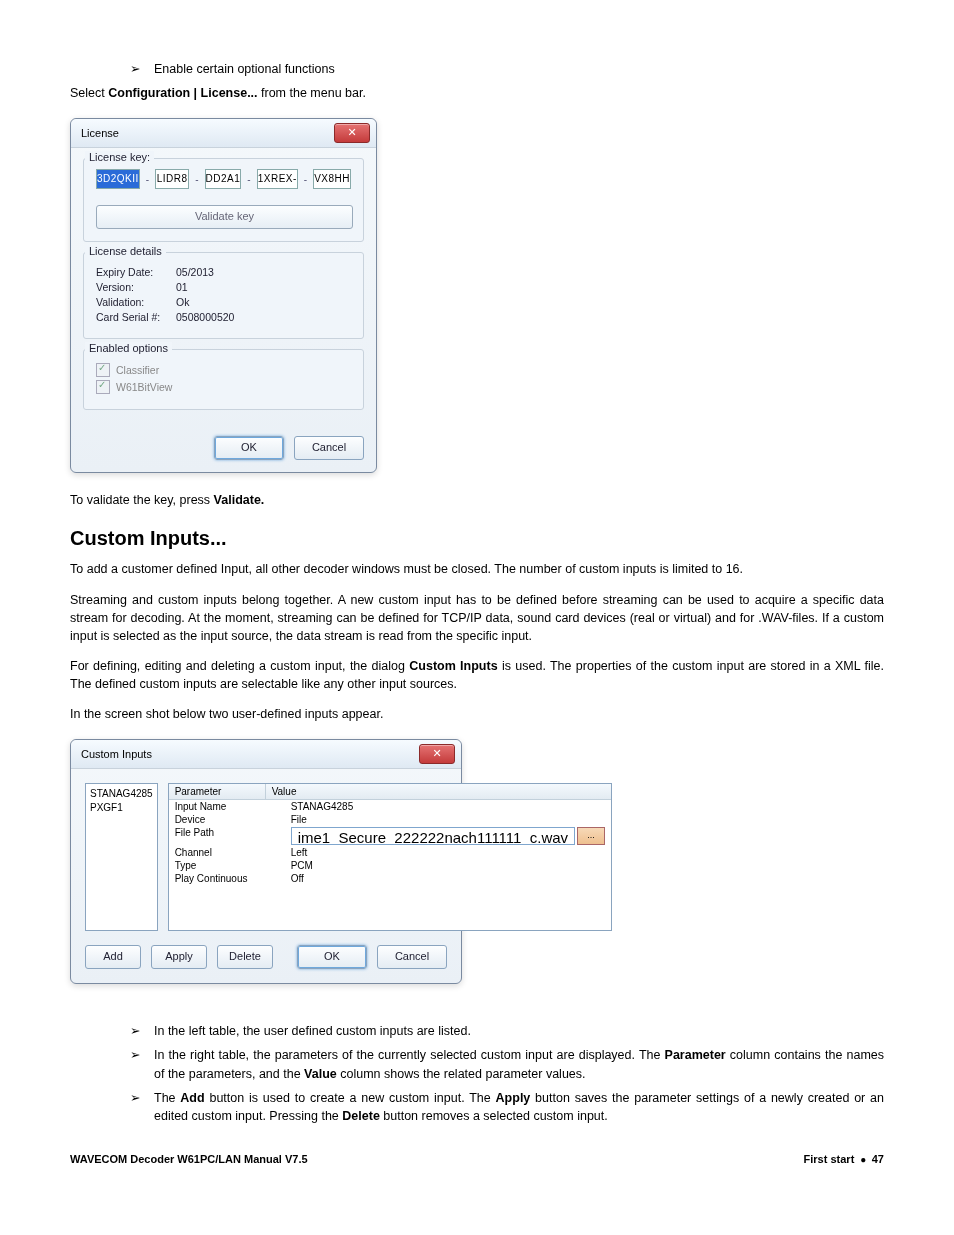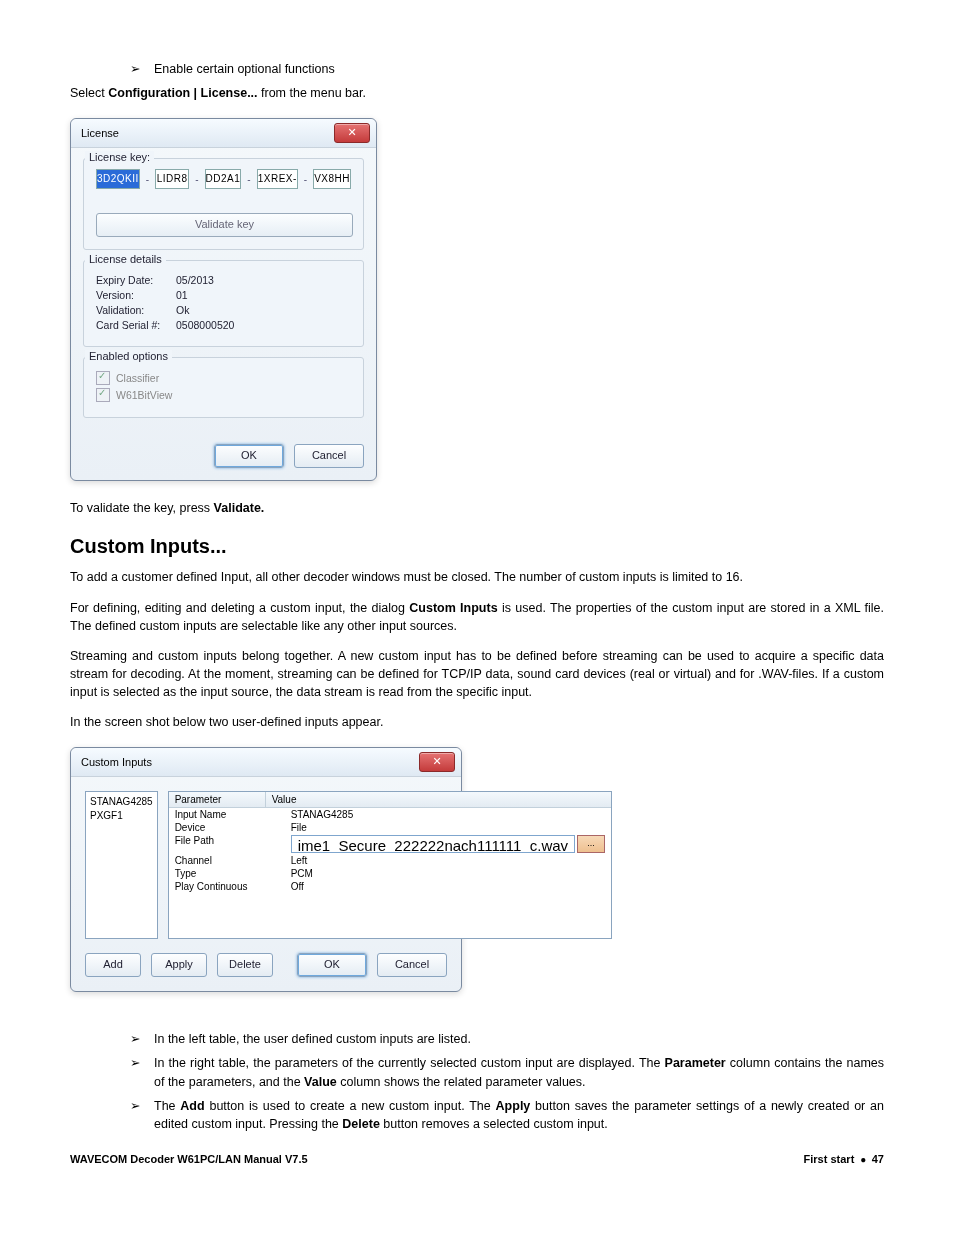--- a/index.html
+++ b/index.html
@@ -45,21 +45,21 @@
     width: 34px; height: 18px; border-radius:3px;
     background: linear-gradient(#e57373,#c43b3b);
     border:1px solid #8b2a2a;
     color:#fff; text-align:center; font-size:11px; line-height:16px;
     font-family: Arial, sans-serif;
     box-shadow: inset 0 1px 0 rgba(255,255,255,.4);
   }
   .dlg-body { padding: 10px 12px 12px 12px; }
   .grp { border:1px solid #c8d2dc; border-radius:3px; padding:10px 12px 12px 12px; margin-bottom:10px; position:relative; background:#f0f5fa; }
   .grp-label { position:absolute; top:-8px; left:1px; background:#f0f5fa; padding:0 4px; font-size:11px; color:#223; }
-  .keyrow { display:flex; gap:6px; align-items:center; margin-bottom:24px; }
+  .keyrow { display:flex; gap:6px; align-items:center; margin-bottom:16px; }
   .keybox { width:46px; height:18px; border:1px solid #8aa; background:#fff; text-align:center; font-size:10px; line-height:18px; letter-spacing:.5px;}
   .keybox.sel { background:#2a6bd8; color:#fff; }
   .dash { color:#557; font-size:10px; }
   .widebtn {
     display:block; width:100%; height:22px; line-height:20px;
     border:1px solid #9ab; border-radius:3px; background:linear-gradient(#fcfeff,#e6eef5);
     text-align:center; color:#667; font-size:11px;
   }
   .kv { display:flex; margin:3px 0; font-size:10.5px; color:#223;}
   .kv .k { width:80px; }
@@ -172,24 +172,24 @@
     </div>
   </div>
 
   <p>
     <span>To validate the key, press </span><b>Validate.</b>
   </p>
 
   <h2>Custom Inputs...</h2>
 
   <p class="just">To add a customer defined Input, all other decoder windows must be closed. The number of custom inputs is limited to 16.</p>
+  <p class="just">Streaming and custom inputs belong together. A new custom input has to be defined before streaming can be used to acquire a specific data stream for decoding. At the moment, streaming can be defined for TCP/IP data, sound card devices (real or virtual) and for .WAV-files. If a custom input is selected as the input source, the data stream is read from the specific input.</p>
   <p class="just">
     <span>For defining, editing and deleting a custom input, the dialog </span><b>Custom Inputs</b><span> is used. The properties of the custom input are stored in a XML file. The defined custom inputs are selectable like any other input sources.</span>
   </p>
-  <p class="just">Streaming and custom inputs belong together. A new custom input has to be defined before streaming can be used to acquire a specific data stream for decoding. At the moment, streaming can be defined for TCP/IP data, sound card devices (real or virtual) and for .WAV-files. If a custom input is selected as the input source, the data stream is read from the specific input.</p>
   <p>In the screen shot below two user-defined inputs appear.</p>
 
   <div class="dlg dlg2">
     <div class="dlg-title">
       <span>Custom Inputs</span>
       <div class="closebtn">✕</div>
     </div>
     <div class="ci-body">
       <div class="listbox">
         <div>STANAG4285</div>

